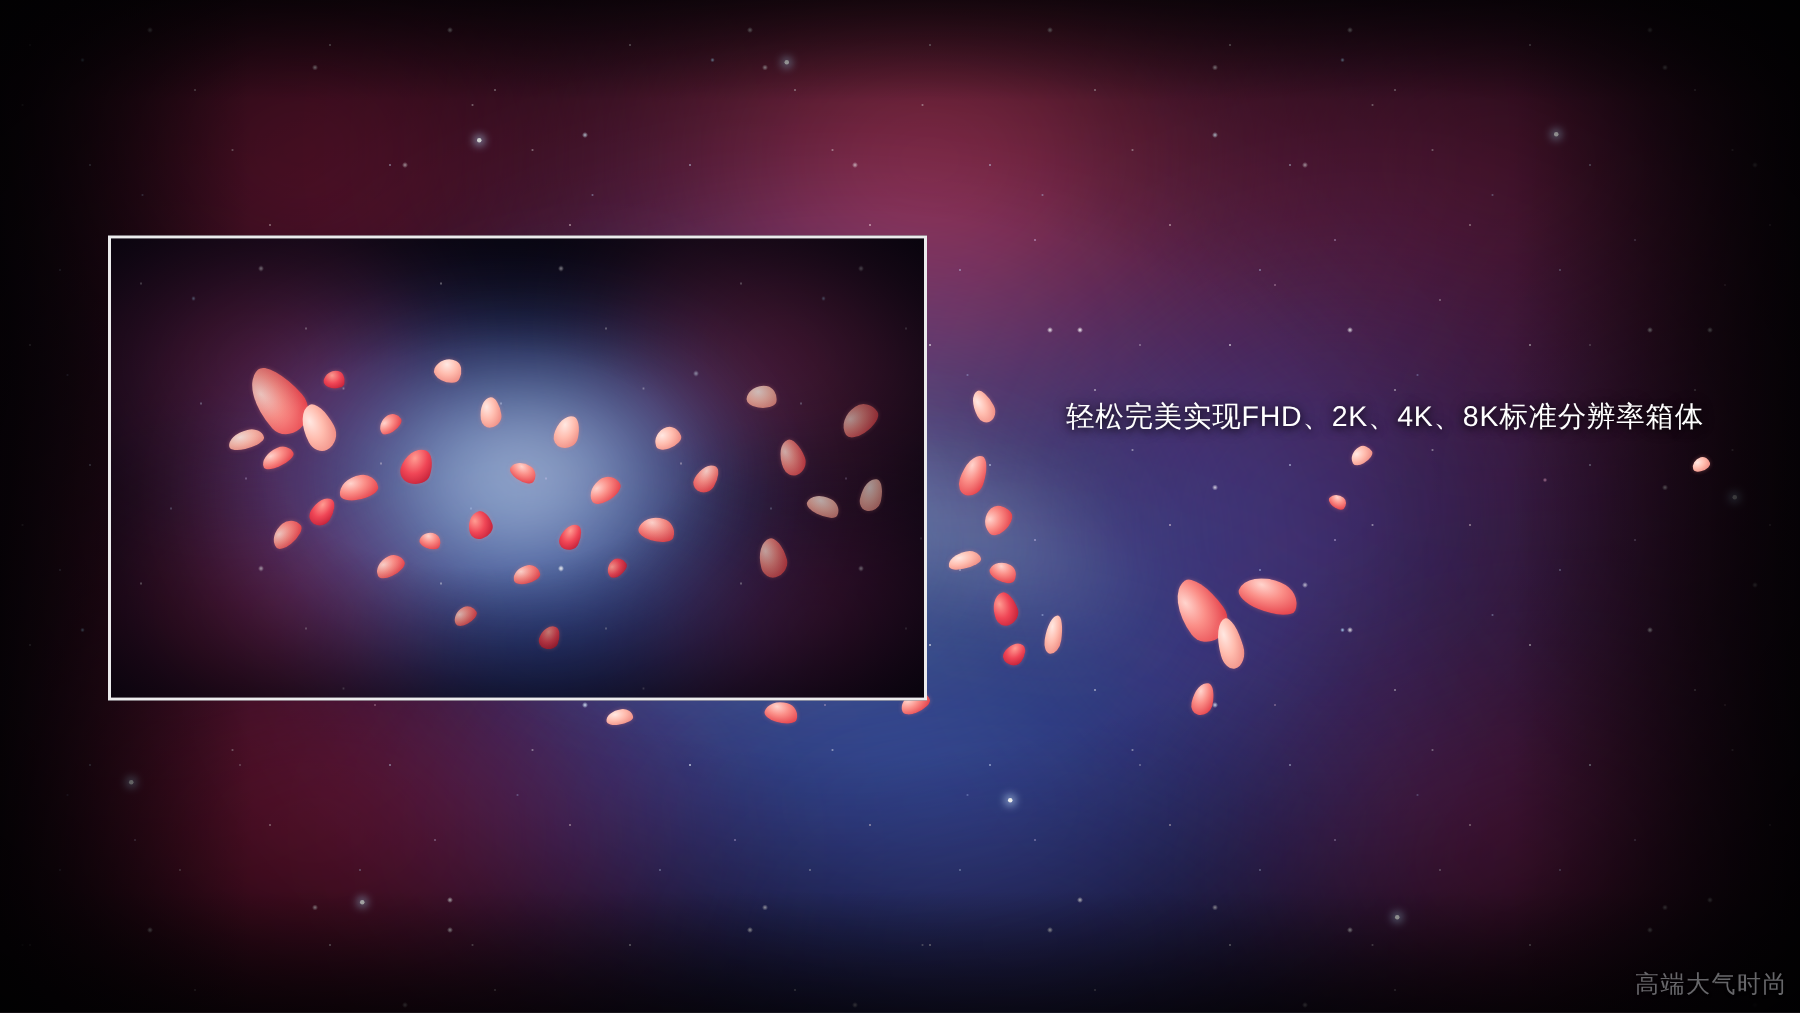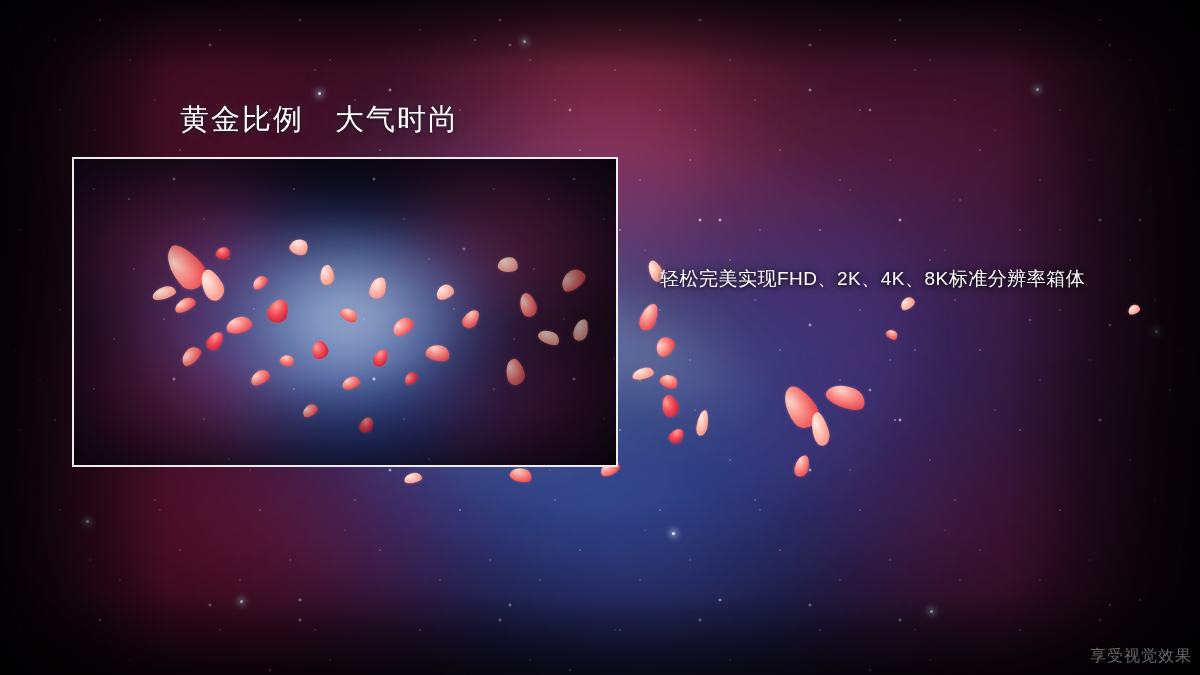--- a/index.html
+++ b/index.html
@@ -194,23 +194,24 @@
     top: 100px;
     font-size: 29px;
     letter-spacing: 2px;
     color: #ffffff;
     text-shadow: 0 1px 6px rgba(0,0,0,.75), 0 0 14px rgba(120,150,255,.28);
     white-space: pre;
     font-weight: 400;
   }
   #body-text {
     position: absolute;
-    left: 660px;
+    left: 636px;
     top: 258px;
     width: 500px;
+    text-align: right;
   }
   .body-line {
     font-size: 19px;
     line-height: 42px;
     color: #ffffff;
     letter-spacing: .5px;
     text-shadow: 0 1px 5px rgba(0,0,0,.80), 0 0 10px rgba(0,0,0,.45);
     white-space: nowrap;
     font-weight: 400;
   }
@@ -320,21 +321,20 @@
       <div class="petal pale" style="left:464px; top:172px; width:22px; height:13px; transform:rotate(26deg);"></div>
       <div class="petal" style="left:432px; top:200px; width:18px; height:26px; transform:rotate(-16deg);"></div>
       <div class="petal" style="left:486px; top:112px; width:26px; height:18px; transform:rotate(-34deg);"></div>
       <div class="petal pale" style="left:500px; top:160px; width:14px; height:22px; transform:rotate(12deg);"></div>
       <div class="petal" style="left:228px; top:246px; width:16px; height:11px; transform:rotate(-28deg);"></div>
       <div class="petal deep" style="left:286px; top:258px; width:13px; height:16px; transform:rotate(20deg);"></div>
       <div class="inner-vig"></div>
     </div>
   </div>
 
-  <div id="title">黄金比例　大气时尚</div>
 
   <div id="body-text">
     <div class="body-line">轻松完美实现FHD、2K、4K、8K标准分辨率箱体</div>
   </div>
 
-  <div id="watermark">享受视觉效果</div>
+  <div id="watermark">高端大气时尚</div>
 
 </div>
 
 </body></html>

